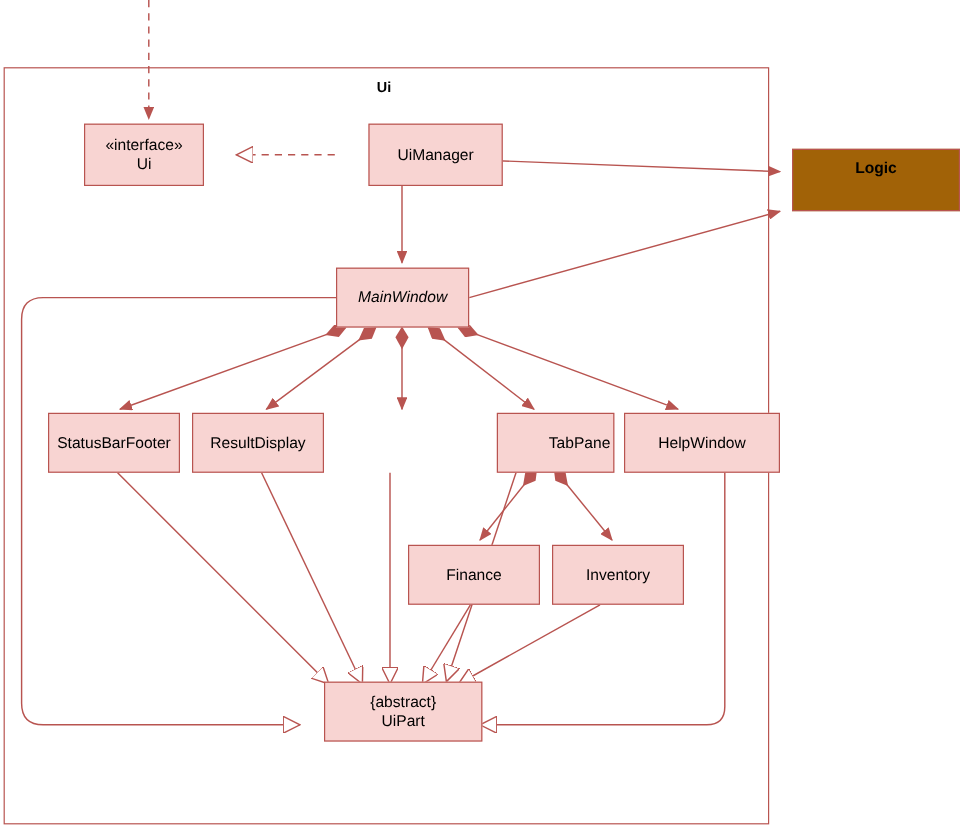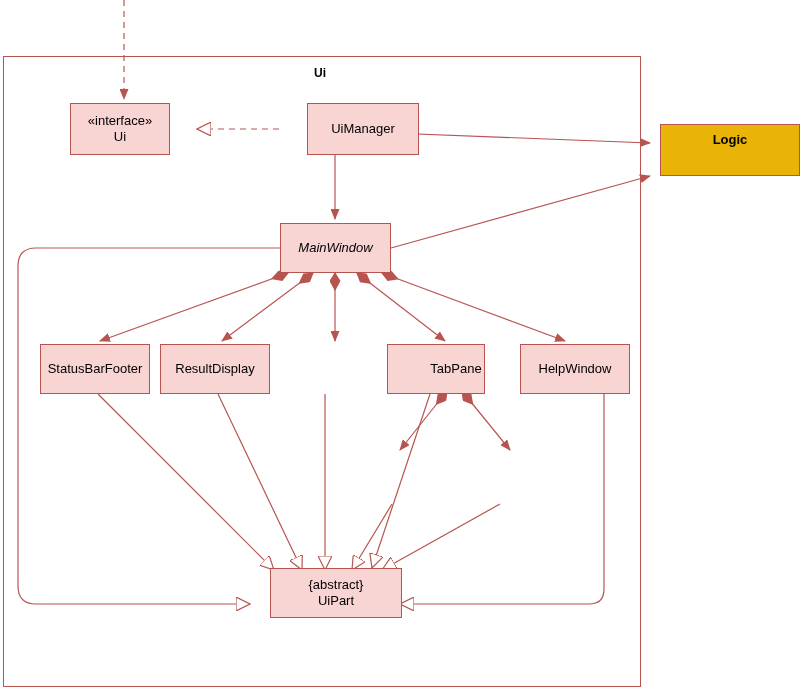--- a/index.html
+++ b/index.html
@@ -31,21 +31,21 @@
     display: flex;
     flex-direction: column;
     align-items: center;
     justify-content: center;
     color: #000000;
     font-size: 13px;
     line-height: 16px;
     text-align: center;
   }
   .node.plain {
-    background: #eab308;
+    background: #a16207;
     font-weight: bold;
     justify-content: flex-start;
     padding-top: 7px;
   }
   .node .line2 { display: block; }
   .pkg-label {
     position: absolute;
     font-size: 12px;
     font-weight: bold;
     color: #000000;
@@ -133,28 +133,34 @@
 
   <div class="node" style="left:40px; top:344px; width:110px; height:50px;text-align:center;">
     <span>StatusBarFooter</span>
   </div>
 
   <div class="node" style="left:160px; top:344px; width:110px; height:50px;align-items:center;">
     <span>ResultDisplay</span>
   </div>
 
 
-  <div class="node" style="left:387px; top:344px; width:98px; height:50px;padding-left:40px;">
+  <div class="node" style="left:414px; top:344px; width:98px; height:50px;padding-left:40px;">
     <span>TabPane</span>
   </div>
 
-  <div class="node" style="left:520px; top:344px; width:110px; height:50px;">
+  <div class="node" style="left:520px; top:344px; width:130px; height:50px;">
     <span>HelpWindow</span>
   </div>
 
+  <div class="node" style="left:340px; top:454px; width:110px; height:50px;">
+    <span>Finance</span>
+  </div>
 
+  <div class="node" style="left:460px; top:454px; width:110px; height:50px;">
+    <span>Inventory</span>
+  </div>
 
   <div class="node" style="left:270px; top:568px; width:132px; height:50px;">
     <span>{abstract}</span>
     <span class="line2">UiPart</span>
   </div>
 
 </div>
 
 </body></html>

